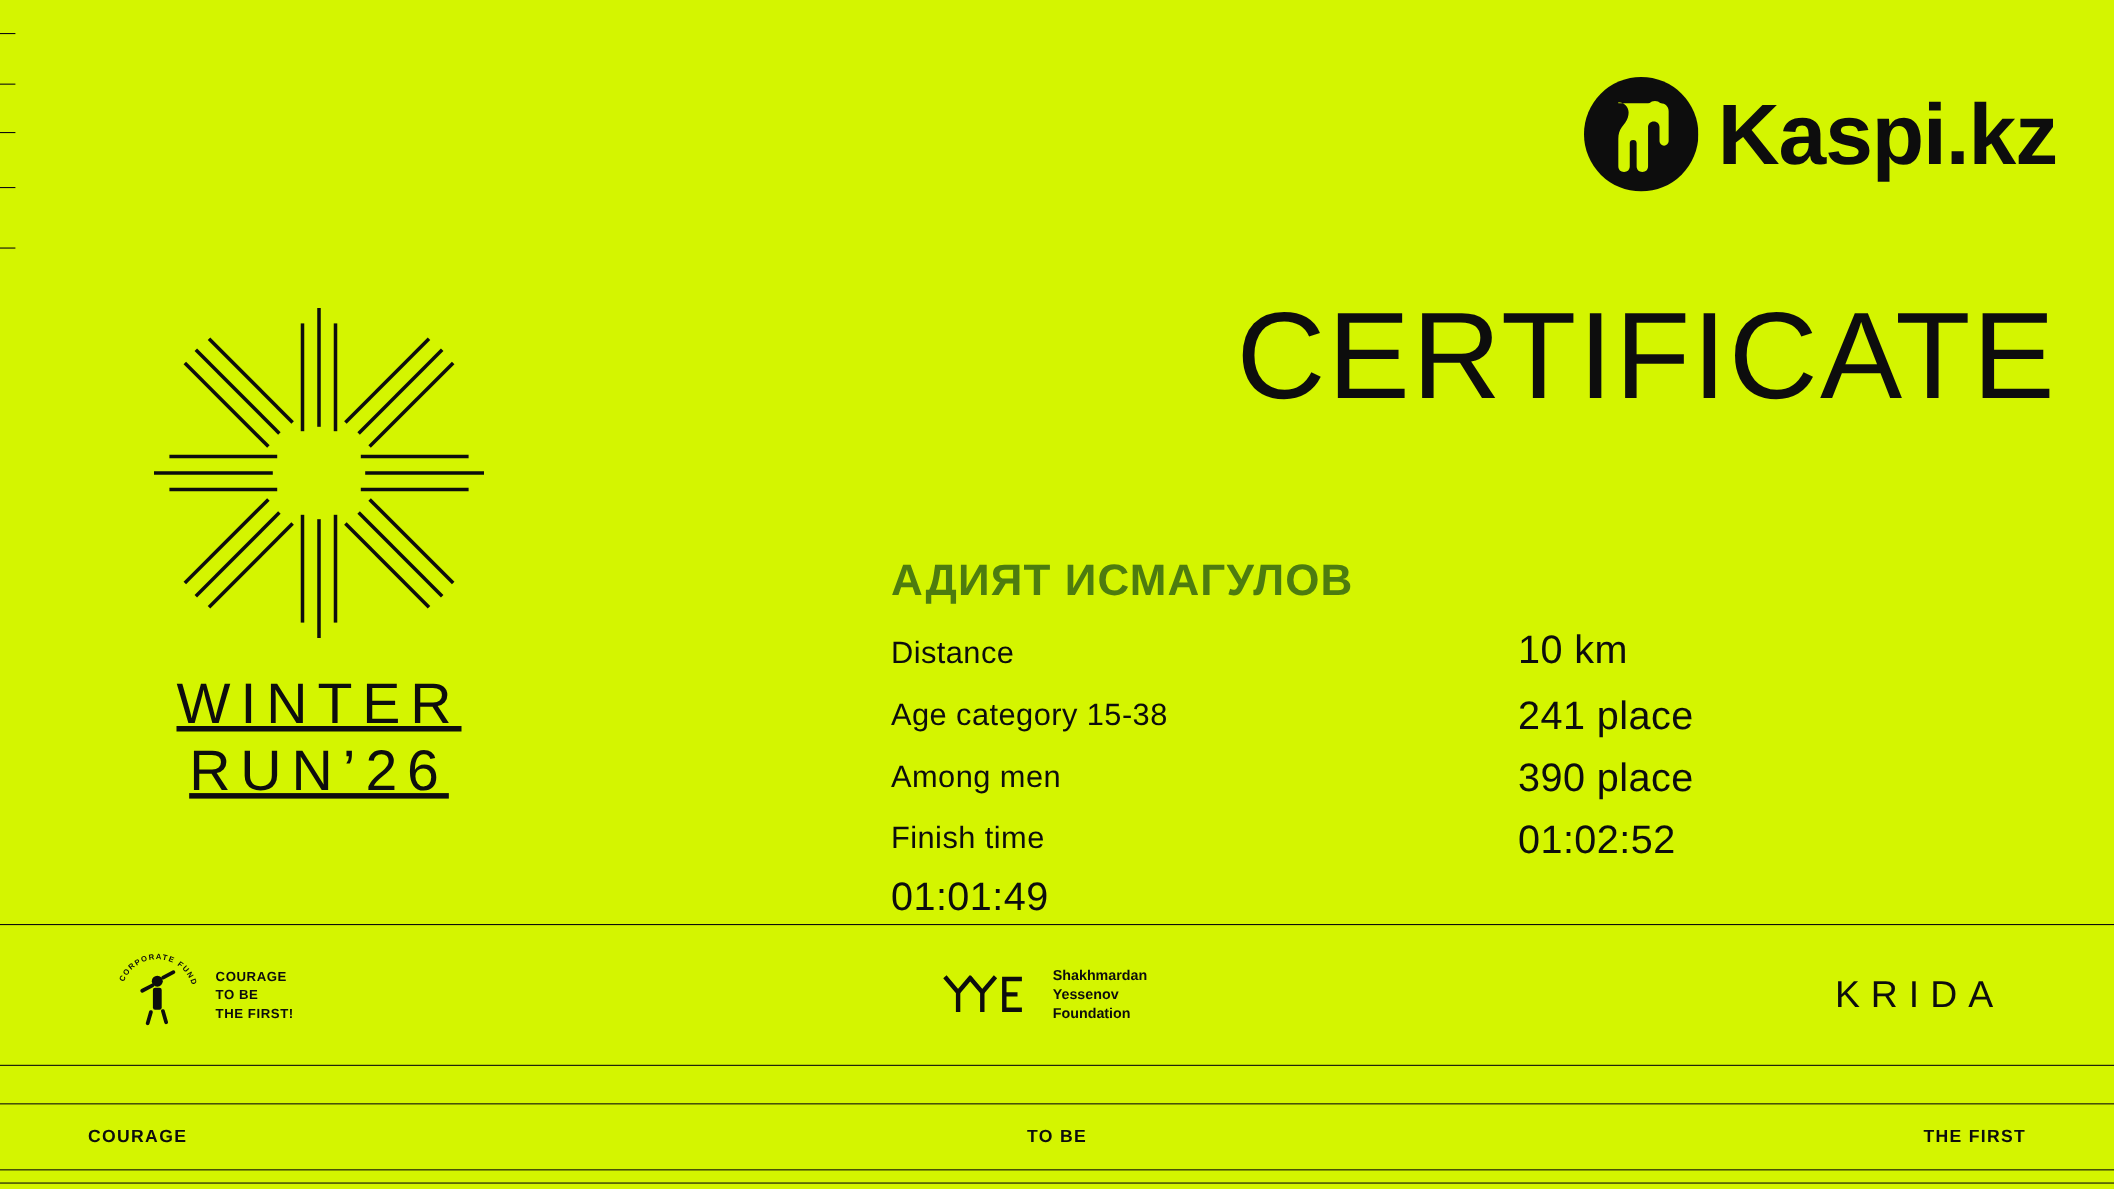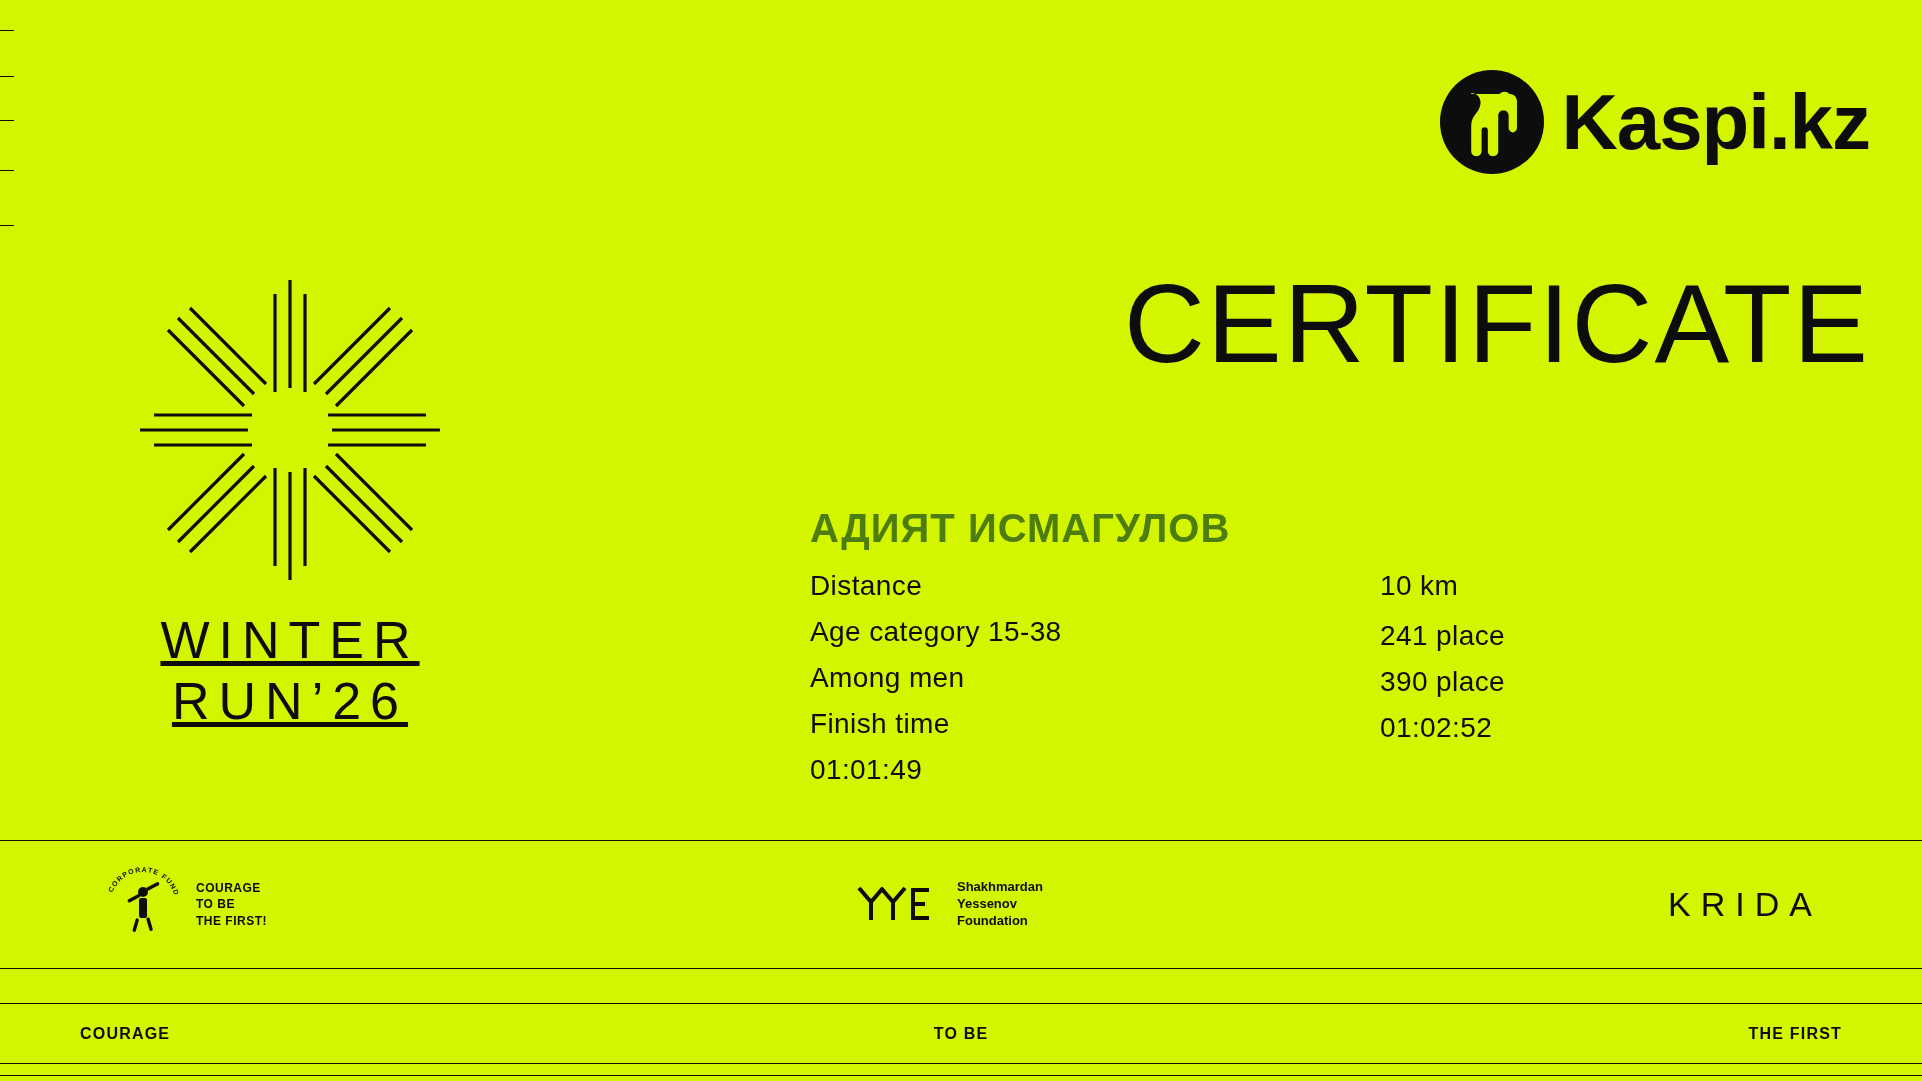--- a/index.html
+++ b/index.html
@@ -103,21 +103,21 @@
     align-items: baseline;
     margin-bottom: 14px;
   }
   .result-label {
     width: 570px;
     font-size: 28px;
     letter-spacing: 0.4px;
     color: #0d0d0d;
   }
   .result-value {
-    font-size: 28px;
+    font-size: 36px;
     letter-spacing: 0.4px;
     color: #0d0d0d;
   }
   .result-row.r1 .result-value { position: relative; top: 4px; }
   .result-row.r2 .result-value { position: relative; top: 4px; }
   .result-row.r3 .result-value { position: relative; top: 4px; }
 
   
   .divider {
     position: absolute;

